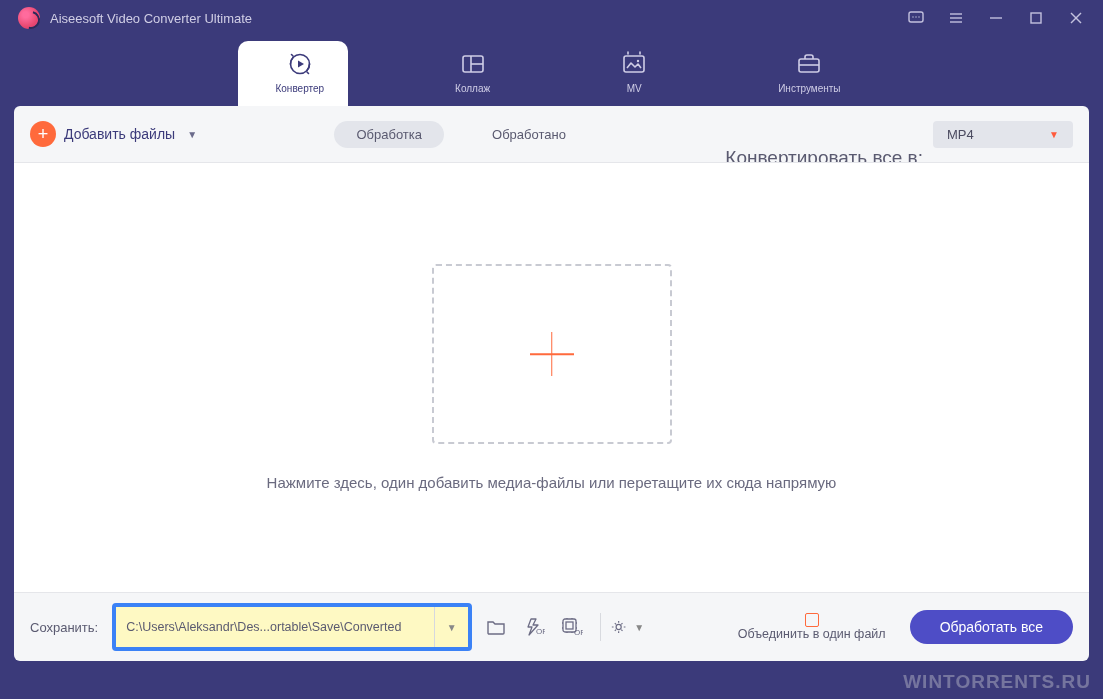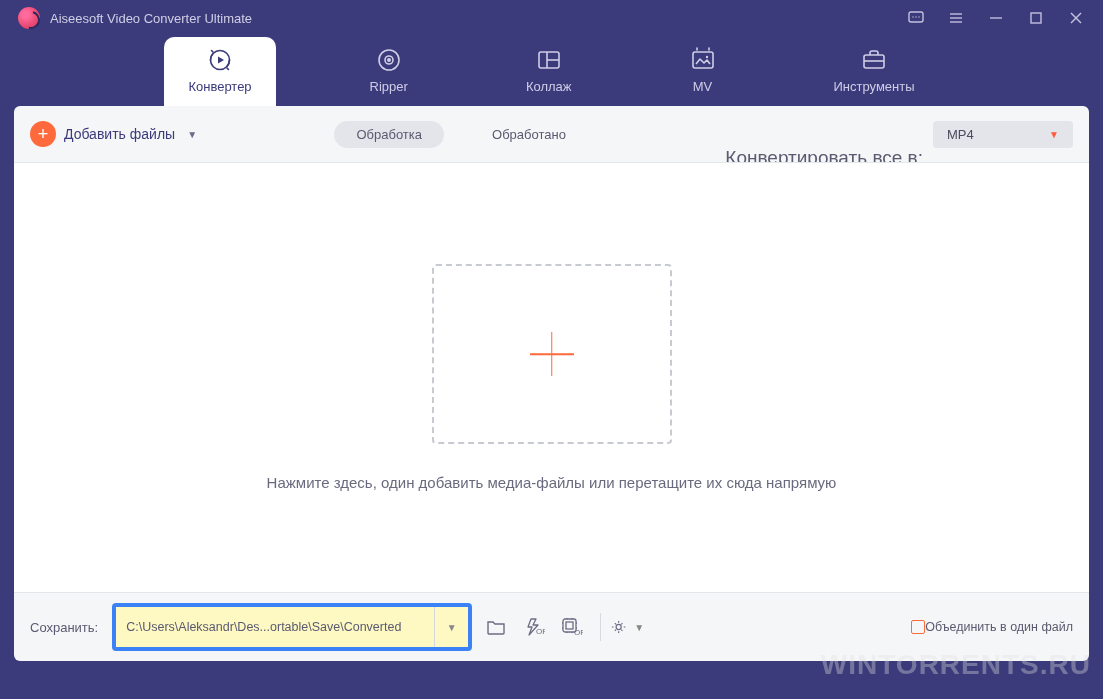--- a/index.html
+++ b/index.html
@@ -6,21 +6,21 @@
   body { width: 1103px; height: 699px; background: #3b3a7a; overflow: hidden; position: relative; }
   
   .titlebar { height: 36px; display: flex; align-items: center; padding: 0 18px; color: #d0cee5; }
   .logo { width: 22px; height: 22px; margin-right: 10px; border-radius: 50%; background: radial-gradient(circle at 35% 35%, #ff6b9d 15%, #e8476f 60%, #c93d8c 100%); position: relative; }
   .logo::after { content:""; position: absolute; top: 4px; left: 4px; width: 14px; height: 14px; border: 2px solid #2b2a5a; border-top-color: transparent; border-left-color: transparent; border-radius: 50%; transform: rotate(-30deg); }
   .app-title { font-size: 13px; font-weight: 500; }
   .win-controls { margin-left: auto; display: flex; gap: 22px; }
   .win-controls span { cursor: pointer; display: inline-flex; align-items: center; color: #c3c1de; }
 
   .main-tabs { height: 70px; display: flex; align-items: flex-end; justify-content: center; gap: 70px; padding-bottom: 0; }
-  .mtab { color: #cfcde6; text-align: center; font-size: 13px; cursor: pointer; padding: 10px 24px 12px 24px; border-radius: 10px 10px 0 0; }
+  .mtab { color: #cfcde6; text-align: center; font-size: 10px; cursor: pointer; padding: 10px 24px 12px 37px; border-radius: 10px 10px 0 0; }
   .mtab.active { background: #ffffff; color: #3b3a7a; }
   .mtab .micon { display:block; margin:0 auto 6px auto; }
   
   .workspace { position: absolute; left: 14px; right: 14px; top: 106px; bottom: 38px; background: #f5f6f8; border-radius: 6px; }
   
   .toolbar { height: 56px; display: flex; align-items: center; padding: 0 16px; gap: 10px; }
   .add-btn { display: flex; align-items: center; gap: 8px; cursor: pointer; }
   .add-circle { width: 26px; height: 26px; border-radius: 50%; background: #ff6a3c; color: #fff; display: flex; align-items: center; justify-content: center; font-size: 18px; font-weight: 300; }
   .add-text { font-size: 14px; color: #3b3a7a; }
   .add-caret { margin-left: 4px; color: #6b6b8b; font-size: 10px; }
@@ -43,27 +43,27 @@
   .drop-hint { margin-top: 30px; font-size: 15px; color: #6a6a7f; }
   
   .bottombar { position: absolute; bottom: 0; left: 0; right: 0; height: 68px; display: flex; align-items: center; padding: 0 16px; gap: 10px; }
   .save-label { font-size: 13px; color: #5a5a70; margin-right: 4px; }
   .path-box { flex: 0 0 360px; display: flex; align-items: center; background: #fef9c3; border: 4px solid #3b82f6; border-radius: 4px; height: 48px; }
   .path-box input { flex: 1; border: none; background: transparent; padding: 0 10px; font-size: 12.5px; color: #5a5a70; outline: none; }
   .path-caret { width: 34px; height: 100%; border-left: 1px solid #d6d8df; display: flex; align-items: center; justify-content: center; color: #888; font-size: 10px; cursor: pointer; }
   .iconbtn { width: 28px; height: 28px; display: flex; align-items: center; justify-content: center; color: #6c6c84; cursor: pointer; }
   .iconbtn.sep { border-left: 1px solid #d8dadf; padding-left: 10px; margin-left: 4px; }
   
-  .merge-group { margin-left: auto; display: flex; align-items: center; gap: 0; cursor: pointer; }
+  .merge-group { margin-left: auto; display: flex; align-items: center; gap: 0; cursor: pointer; flex-direction: column; }
   .chk { width: 14px; height: 14px; border: 1.5px solid #ff6a3c; border-radius: 2px; }
   .merge-text { font-size: 12.5px; color: #5a5a70; }
   
   .convert-btn { margin-left: 14px; background: #4e4dc6; color: #fff; border: none; border-radius: 18px; padding: 9px 30px; font-size: 14px; cursor: pointer; }
   
-  .watermark { position: absolute; bottom: 18px; right: 12px; color: #e2e2e2; font-size: 28px; font-weight: 700; letter-spacing: 1px; opacity: 0.35; pointer-events: none; }
+  .watermark { position: absolute; bottom: 6px; right: 12px; color: #e2e2e2; font-size: 19px; font-weight: 700; letter-spacing: 1px; opacity: 0.35; pointer-events: none; }
   svg { display: block; }
   .sub { font-size: 8px; fill: currentColor; }
 </style>
 </head>
 <body>
 
 <div class="titlebar">
   <div class="logo"></div>
   <div class="app-title">Aiseesoft Video Converter Ultimate</div>
   <div class="win-controls">
@@ -104,28 +104,20 @@
 <div class="main-tabs">
   <div class="mtab active">
     <svg class="micon" width="26" height="26" viewBox="0 0 26 26" fill="none" stroke="#3b3a7a" stroke-width="1.6">
         <circle cx="13" cy="13" r="9.5"></circle>
         <path d="M6 5 L4.5 3.5 M20 21 L21.5 22.5" stroke-linecap="round"></path>
         <polygon points="11,9.5 11,16.5 17,13" fill="#3b3a7a" stroke="none"></polygon>
         <path d="M3.5 13 A9.5 9.5 0 0 1 6 6.5" stroke-linecap="round"></path>
         <path d="M22.5 13 A9.5 9.5 0 0 1 20 19.5" stroke-linecap="round"></path>
       </svg>
     <span>Конвертер</span>
-  </div>
-  <div class="mtab">
-    <svg class="micon" width="26" height="26" viewBox="0 0 26 26" fill="none" stroke="#cfcde6" stroke-width="1.6">
-        <circle cx="13" cy="13" r="10"></circle>
-        <circle cx="13" cy="13" r="4"></circle>
-        <circle cx="13" cy="13" r="1.2" fill="#cfcde6"></circle>
-      </svg>
-    <span>Ripper</span>
   </div>
   <div class="mtab">
     <svg class="micon" width="26" height="26" viewBox="0 0 26 26" fill="none" stroke="#cfcde6" stroke-width="1.6">
         <rect x="3" y="5" width="20" height="16" rx="2"></rect>
         <line x1="11" y1="5" x2="11" y2="21"></line>
         <line x1="11" y1="13" x2="23" y2="13"></line>
       </svg>
     <span>Коллаж</span>
   </div>
   <div class="mtab">
@@ -213,16 +205,17 @@
           <path d="M9 3 v2 M9 15 v2 M3 10 h-2 M17 10 h-2 M4.5 5.5 l1.4 1.4 M12.1 13.1 l1.4 1.4 M4.5 14.5 l1.4-1.4 M12.1 6.9 l1.4-1.4"></path>
         </svg>
     </div>
     <span style="color:#888;font-size:10px;margin-left:-4px;cursor:pointer;">▼</span>
 
     <div class="merge-group">
       <div class="chk"></div>
       <span class="merge-text">Объединить в один файл</span>
     </div>
 
+    <button class="convert-btn">Обработать все</button>
   </div>
 </div>
 
 <div class="watermark">WINTORRENTS.RU</div>
 
 </body></html>

